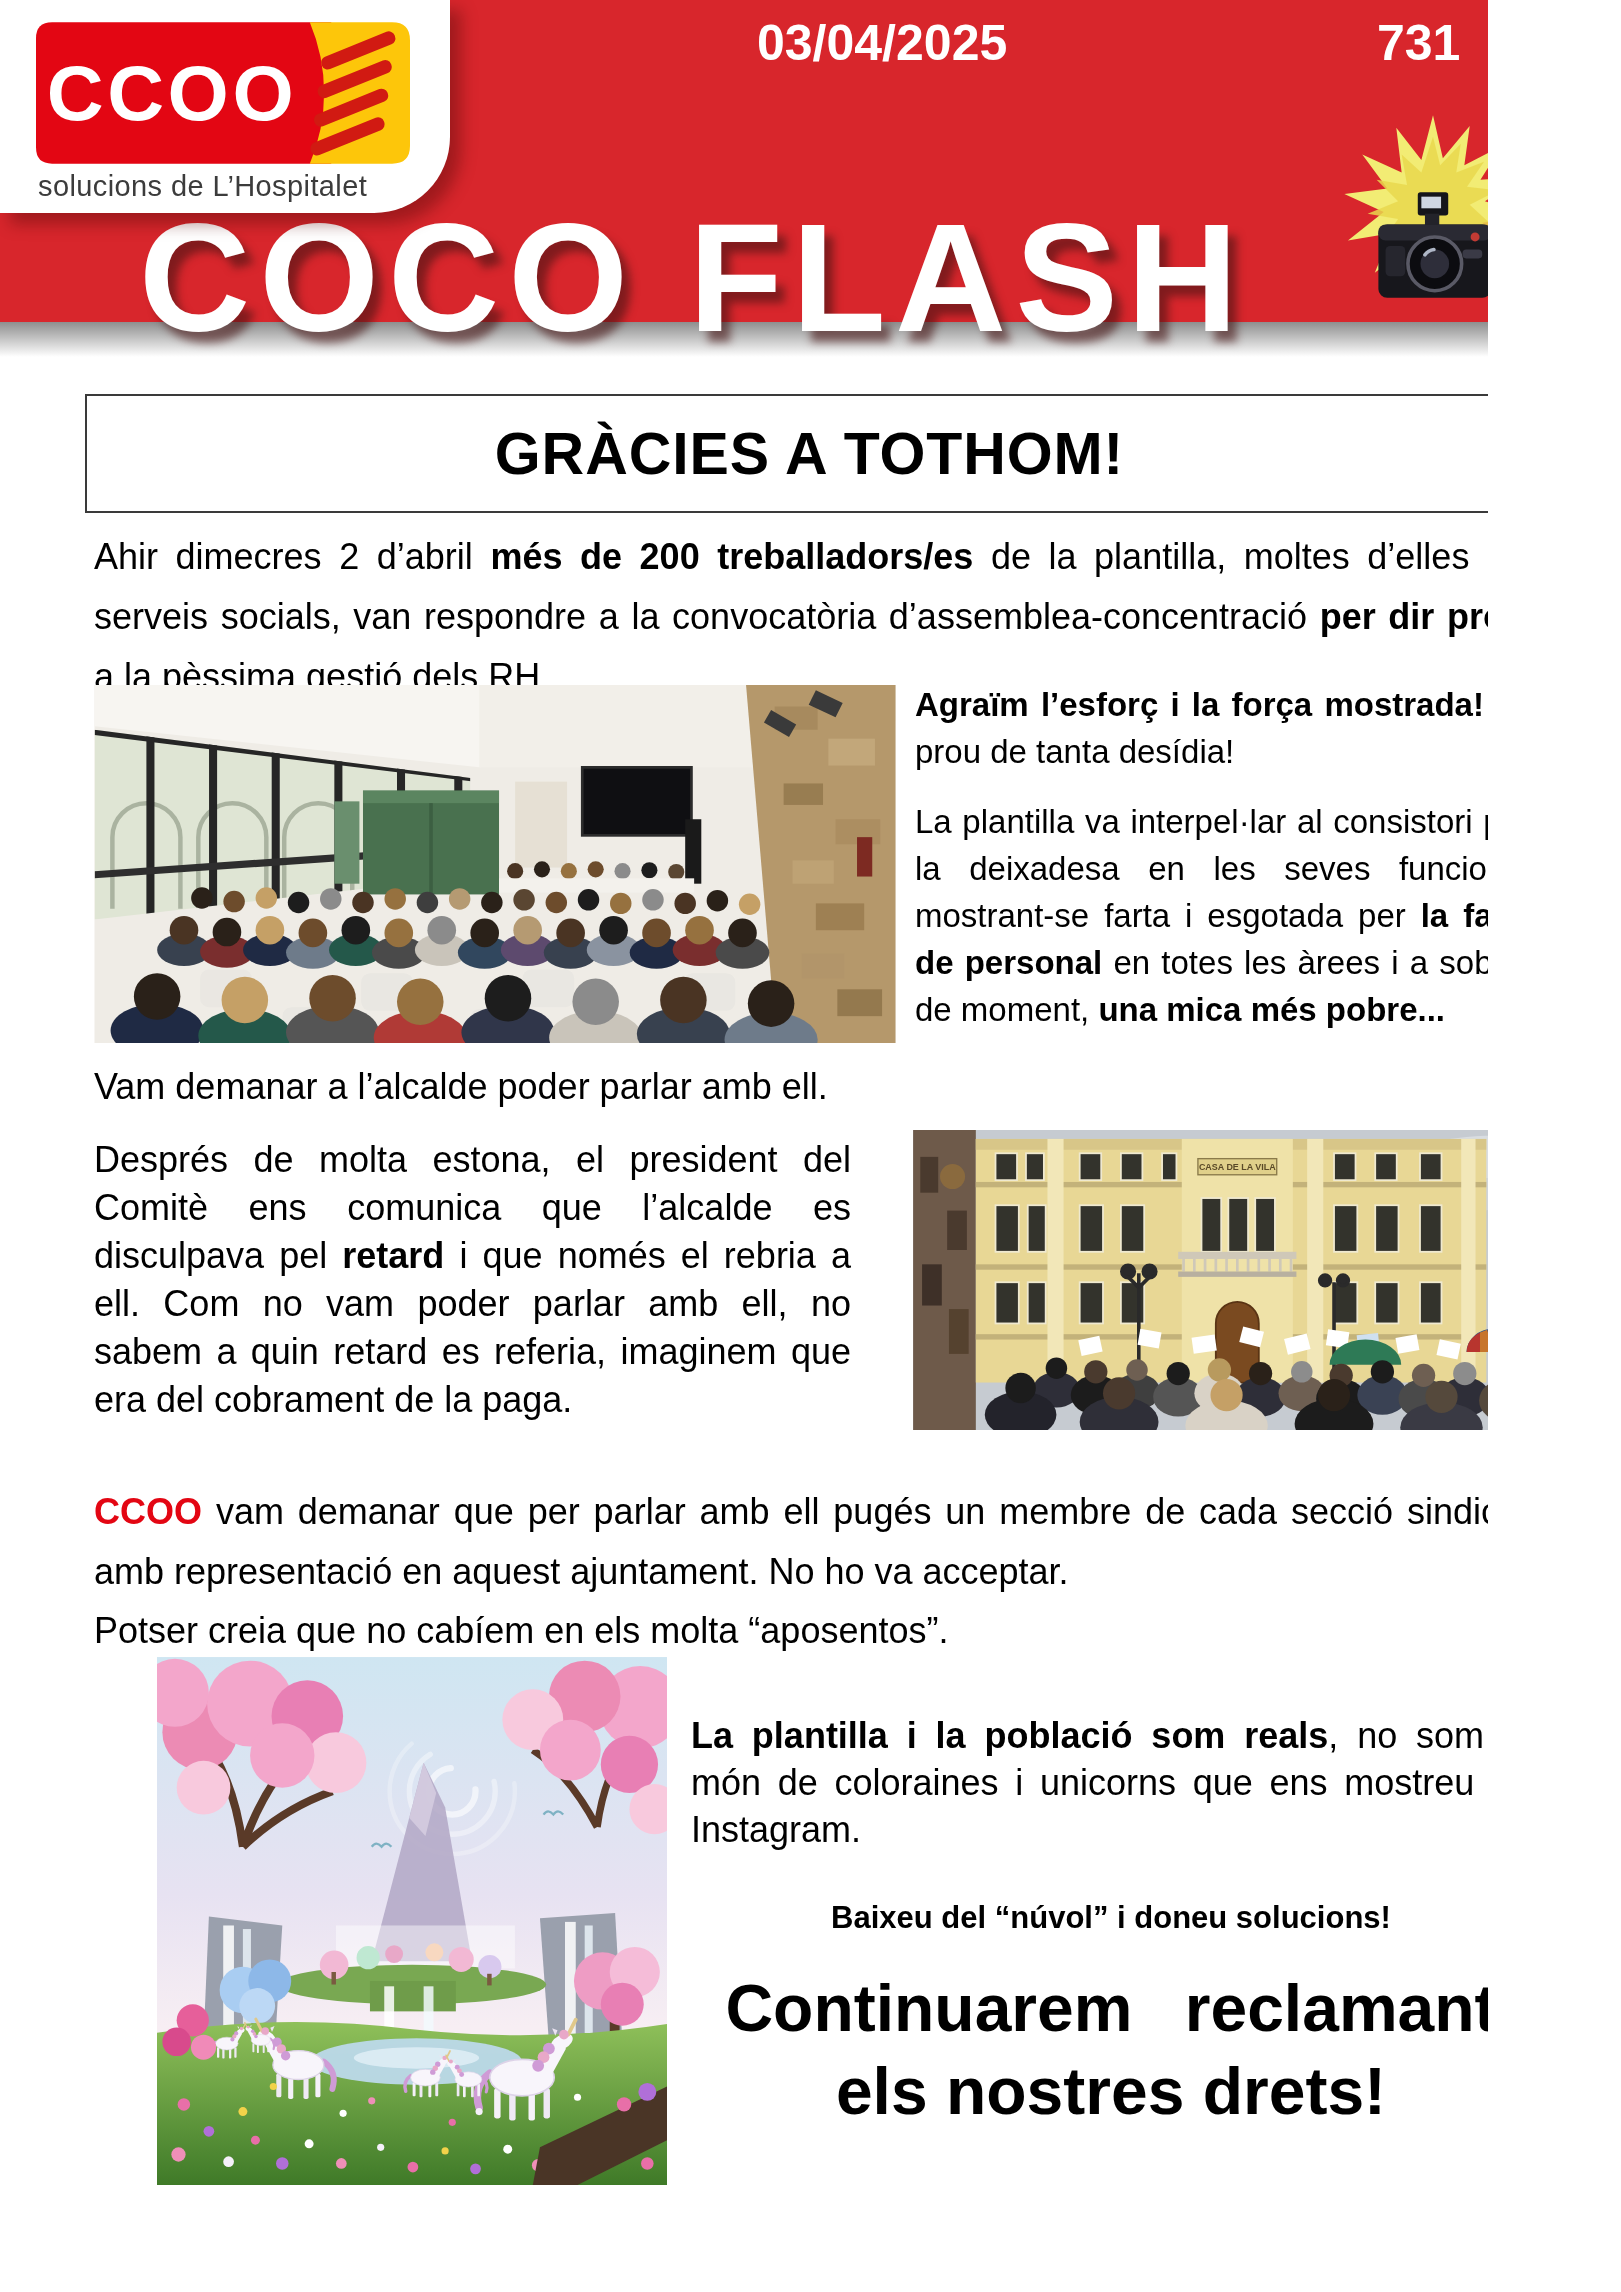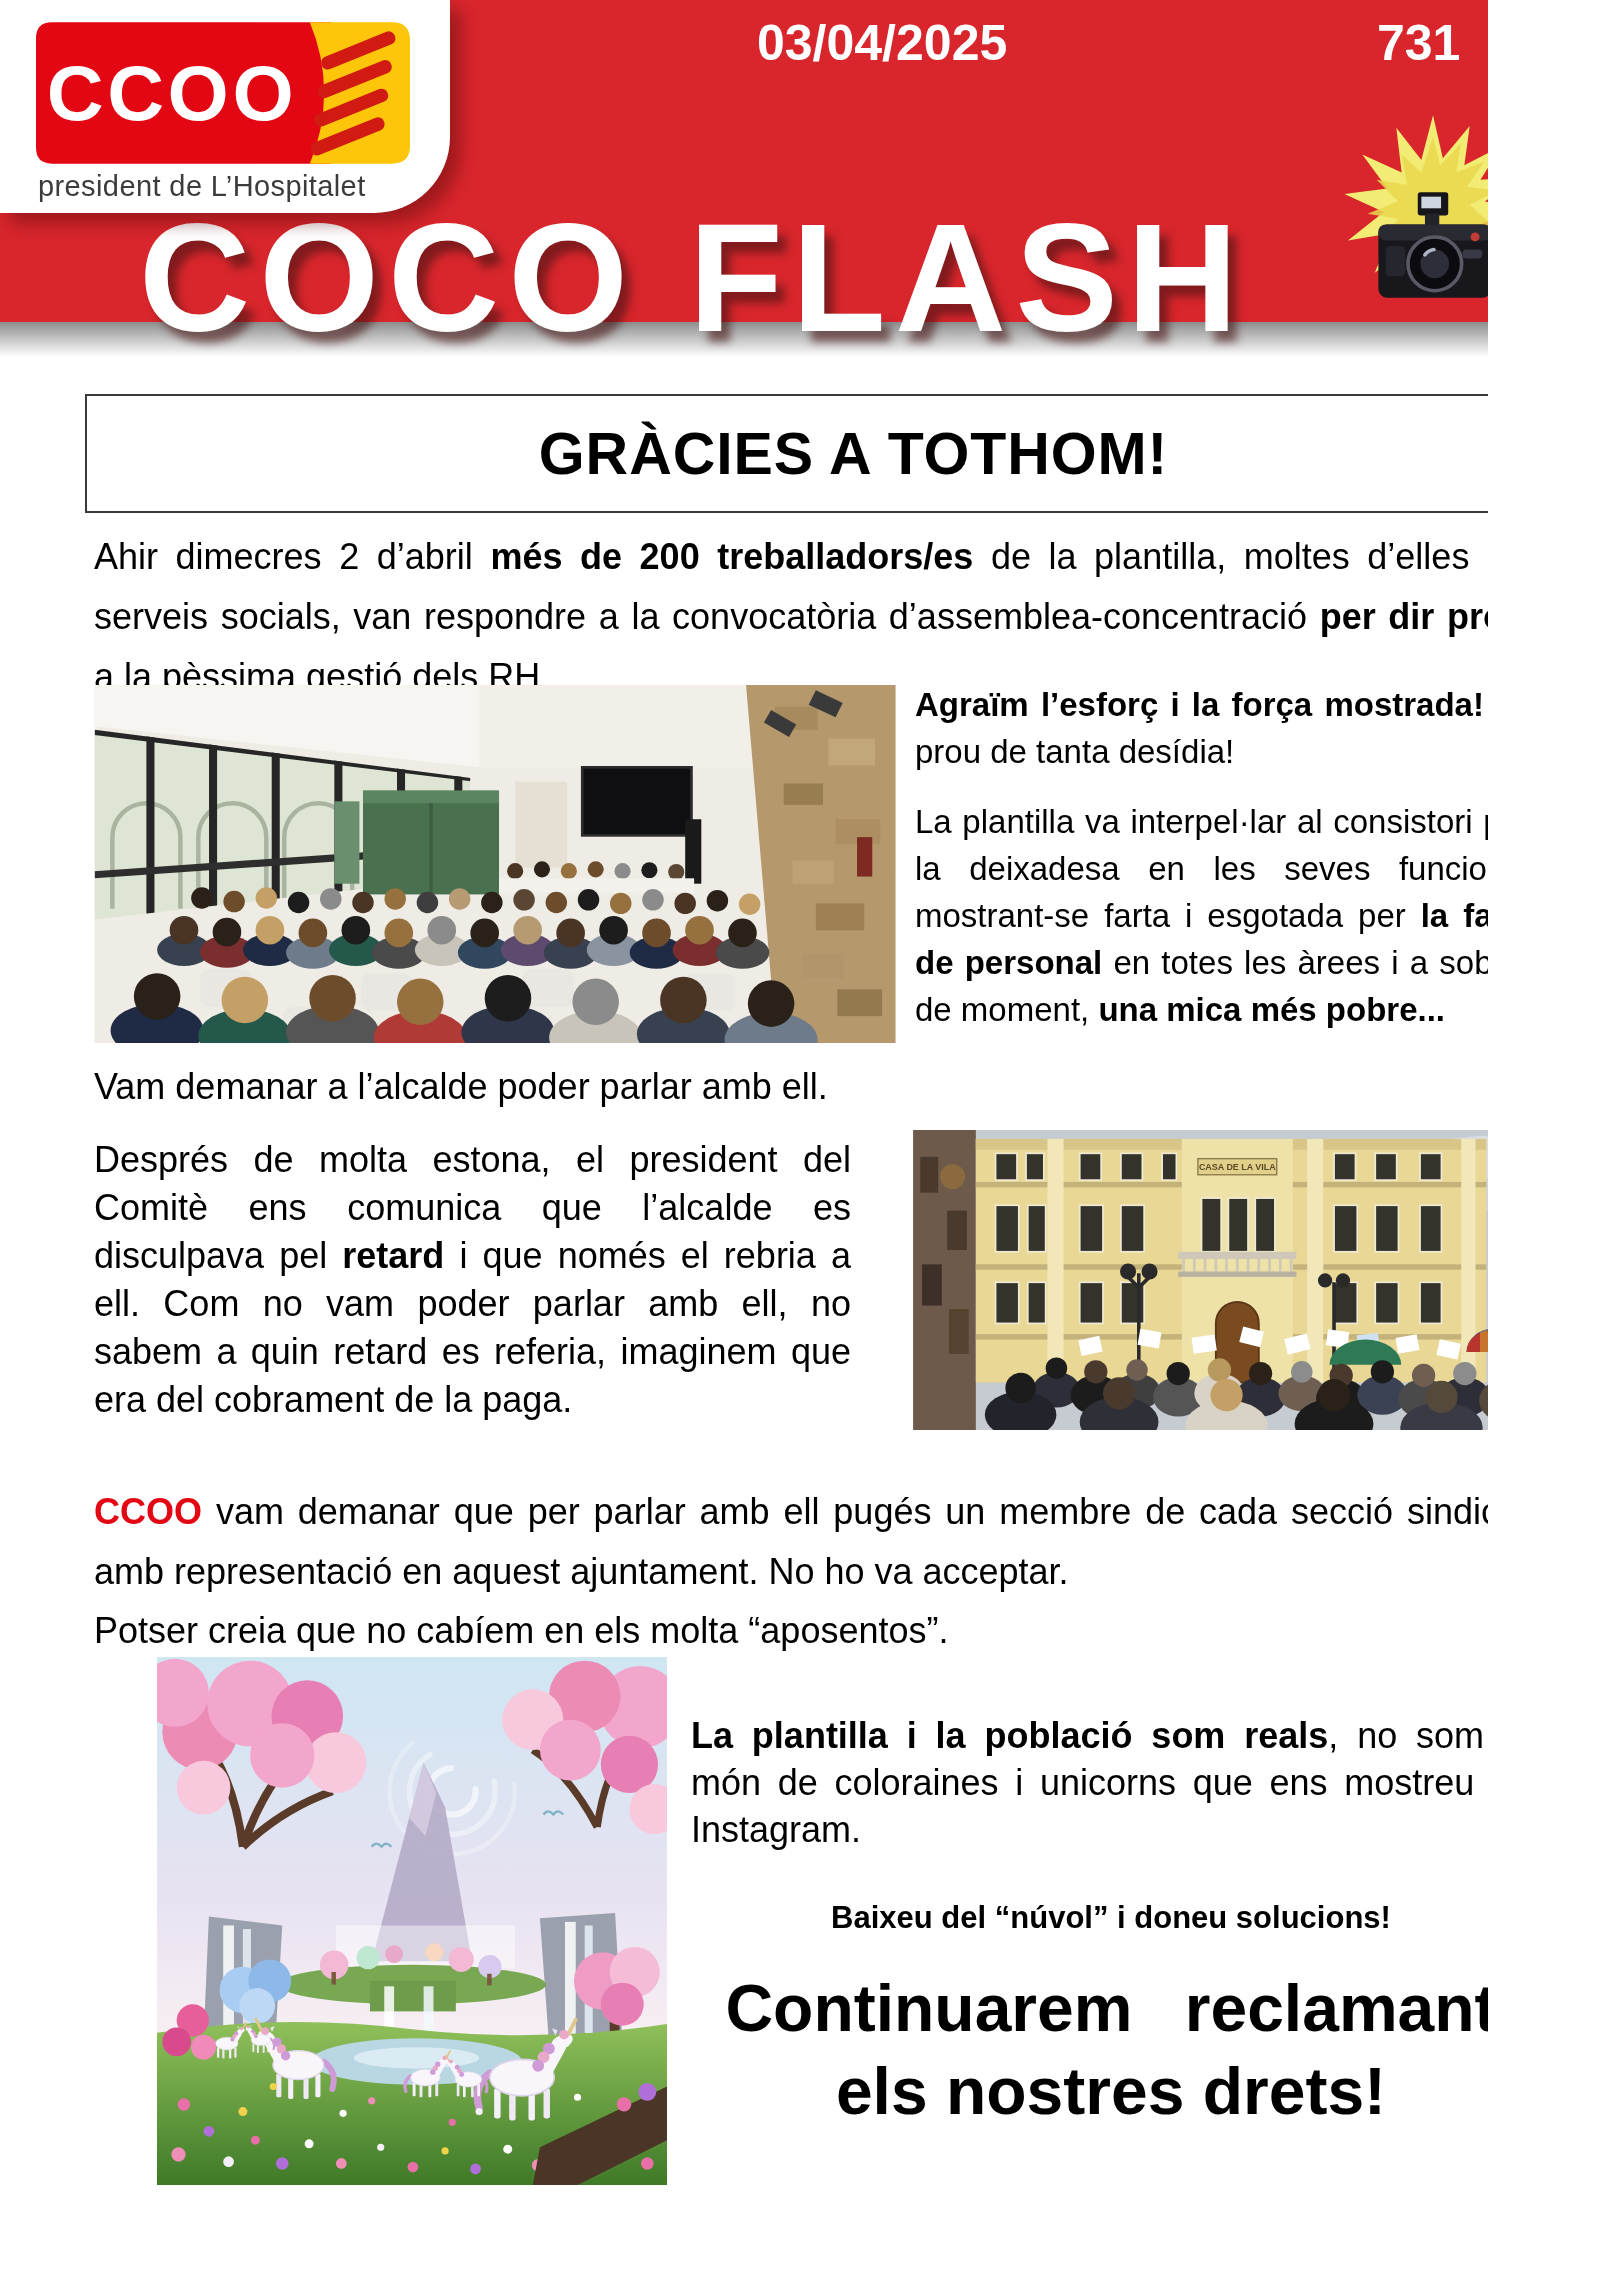--- a/index.html
+++ b/index.html
@@ -12,21 +12,21 @@
   .fade { background:linear-gradient(to bottom,#8e8e8e,#ffffff 85%); }
   .logo-box { background:#fff; border-bottom-right-radius:76px;
               box-shadow:10.7px 10.7px 16px rgba(90,10,10,.45); }
   .org { font-size:29px; color:#3c3c3c; letter-spacing:0.4px; white-space:nowrap; }
   .hdr-num { color:#fff; font-weight:bold; font-size:50px; white-space:nowrap; }
   .masthead { color:#fff; font-weight:900; font-size:154px; letter-spacing:9px;
               white-space:nowrap; text-shadow:9px 10.7px 8px rgba(70,20,20,.6); }
 
   
   .headline-box { border:2.7px solid #3a3a3a; background:#fff; display:flex;
-                  align-items:center; justify-content:center;padding-left:44px; }
+                  align-items:center; justify-content:center; }
   .headline-text { font-size:59px; font-weight:800; letter-spacing:0.9px; }
 
   
   .jt { text-align:justify; }
   .body-text { font-size:36px; line-height:60px; }
   .rcol { font-size:33px; line-height:47px; }
   .rcol p { margin:0 0 21.5px 0; }
   .lcol2 { font-size:36px; line-height:48px; }
   .single-line { font-size:36px; white-space:nowrap; }
   .cloud { font-size:31px; font-weight:800; text-align:center; white-space:nowrap; }
@@ -75,21 +75,21 @@
       <path d="M18 0 H330 V158 H18 Q0 158 0 140 V18 Q0 0 18 0 Z" fill="#e30613"></path>
       <path d="M306 0 H398 Q418 0 418 20 V138 Q418 158 398 158 H306 Q322 120 322 79 Q322 38 306 0 Z" fill="#fdc60a"></path>
       <g fill="#d11a12">
         <rect x="316" y="24" width="88" height="15" rx="7" transform="rotate(-22 360 31)"></rect>
         <rect x="312" y="56" width="88" height="15" rx="7" transform="rotate(-22 356 63)"></rect>
         <rect x="308" y="88" width="88" height="15" rx="7" transform="rotate(-22 352 95)"></rect>
         <rect x="304" y="120" width="88" height="15" rx="7" transform="rotate(-22 348 127)"></rect>
       </g>
       <text x="152" y="109" text-anchor="middle" font-family="Liberation Sans, sans-serif" font-size="88" font-weight="900" letter-spacing="4" fill="#ffffff">CCOO</text>
     </svg>
-    <div class="abs org" style="left:38px;top:170px;">president de L’Hospitalet</div>
+    <div class="abs org" style="left:38px;top:170px;">solucions de L’Hospitalet</div>
   </div>
 
   <div class="abs headline-box" style="left:85px;top:394px;width:1445px;height:115px;">
     <span class="headline-text">GRÀCIES A TOTHOM!</span>
   </div>
 
   <div class="abs body-text jt" style="left:94px;top:527px;width:1433px;"><span>Ahir dimecres 2 d’abril </span><span class="seg-b">més de 200 treballadors/es</span><span> de la plantilla, moltes d’elles de serveis socials, van respondre a la convocatòria d’assemblea-concentració </span><span class="seg-b">per dir prou</span><span> a la pèssima gestió dels RH.</span></div>
 
   <svg class="abs" style="left:94px;top:685px;" width="802" height="358" viewBox="0 0 895 400">
     <rect width="895" height="400" fill="#efece6"></rect>

